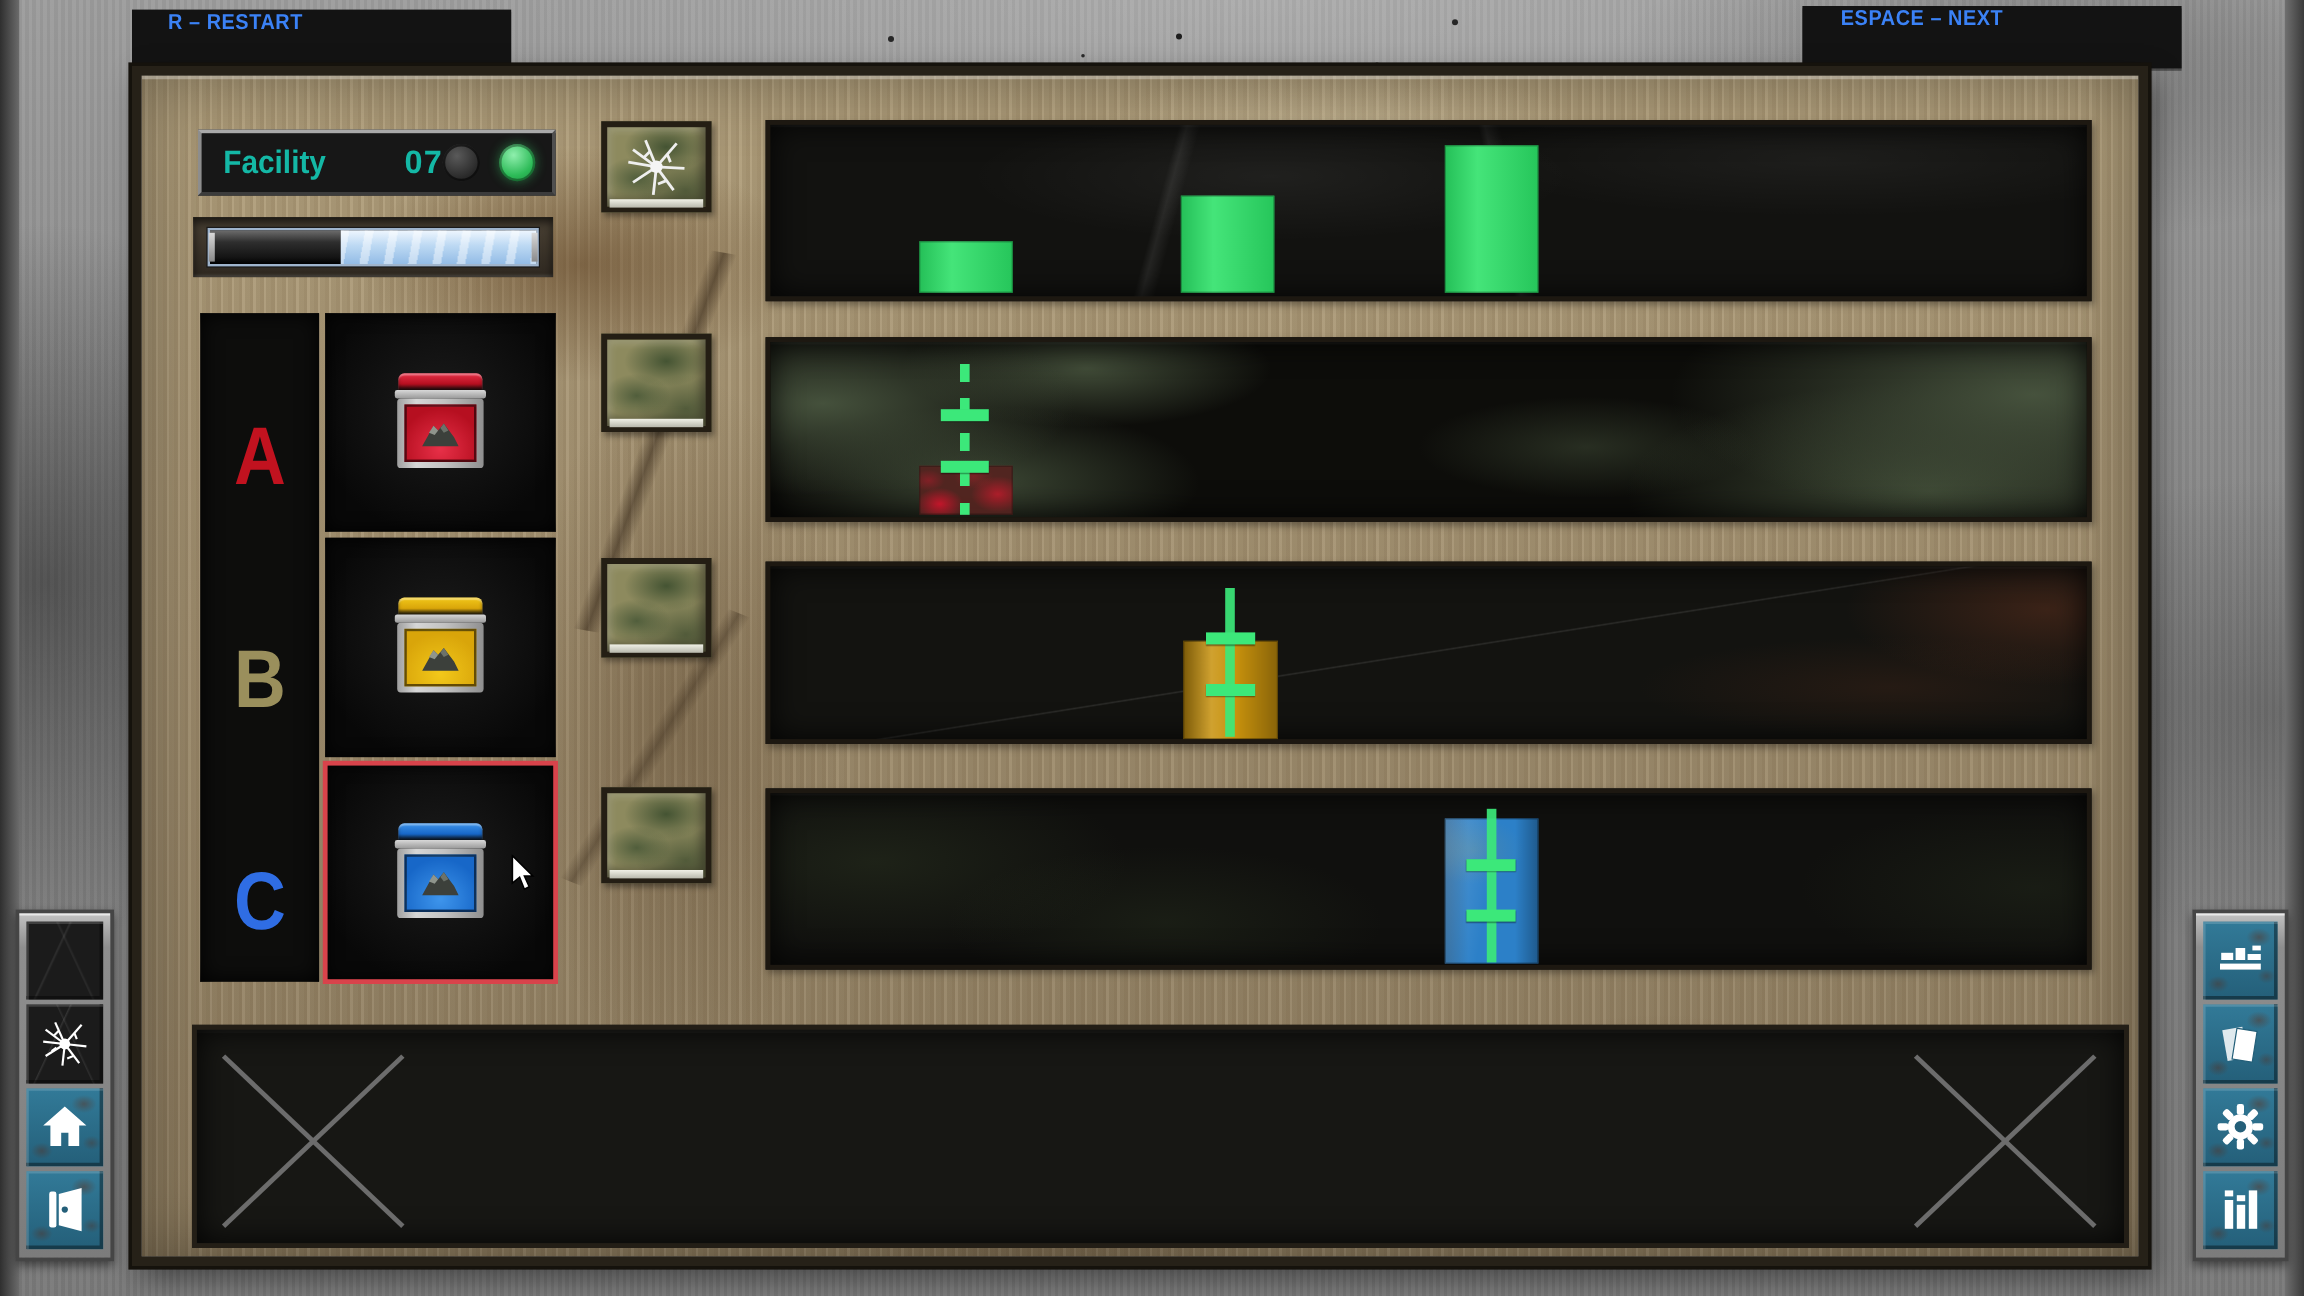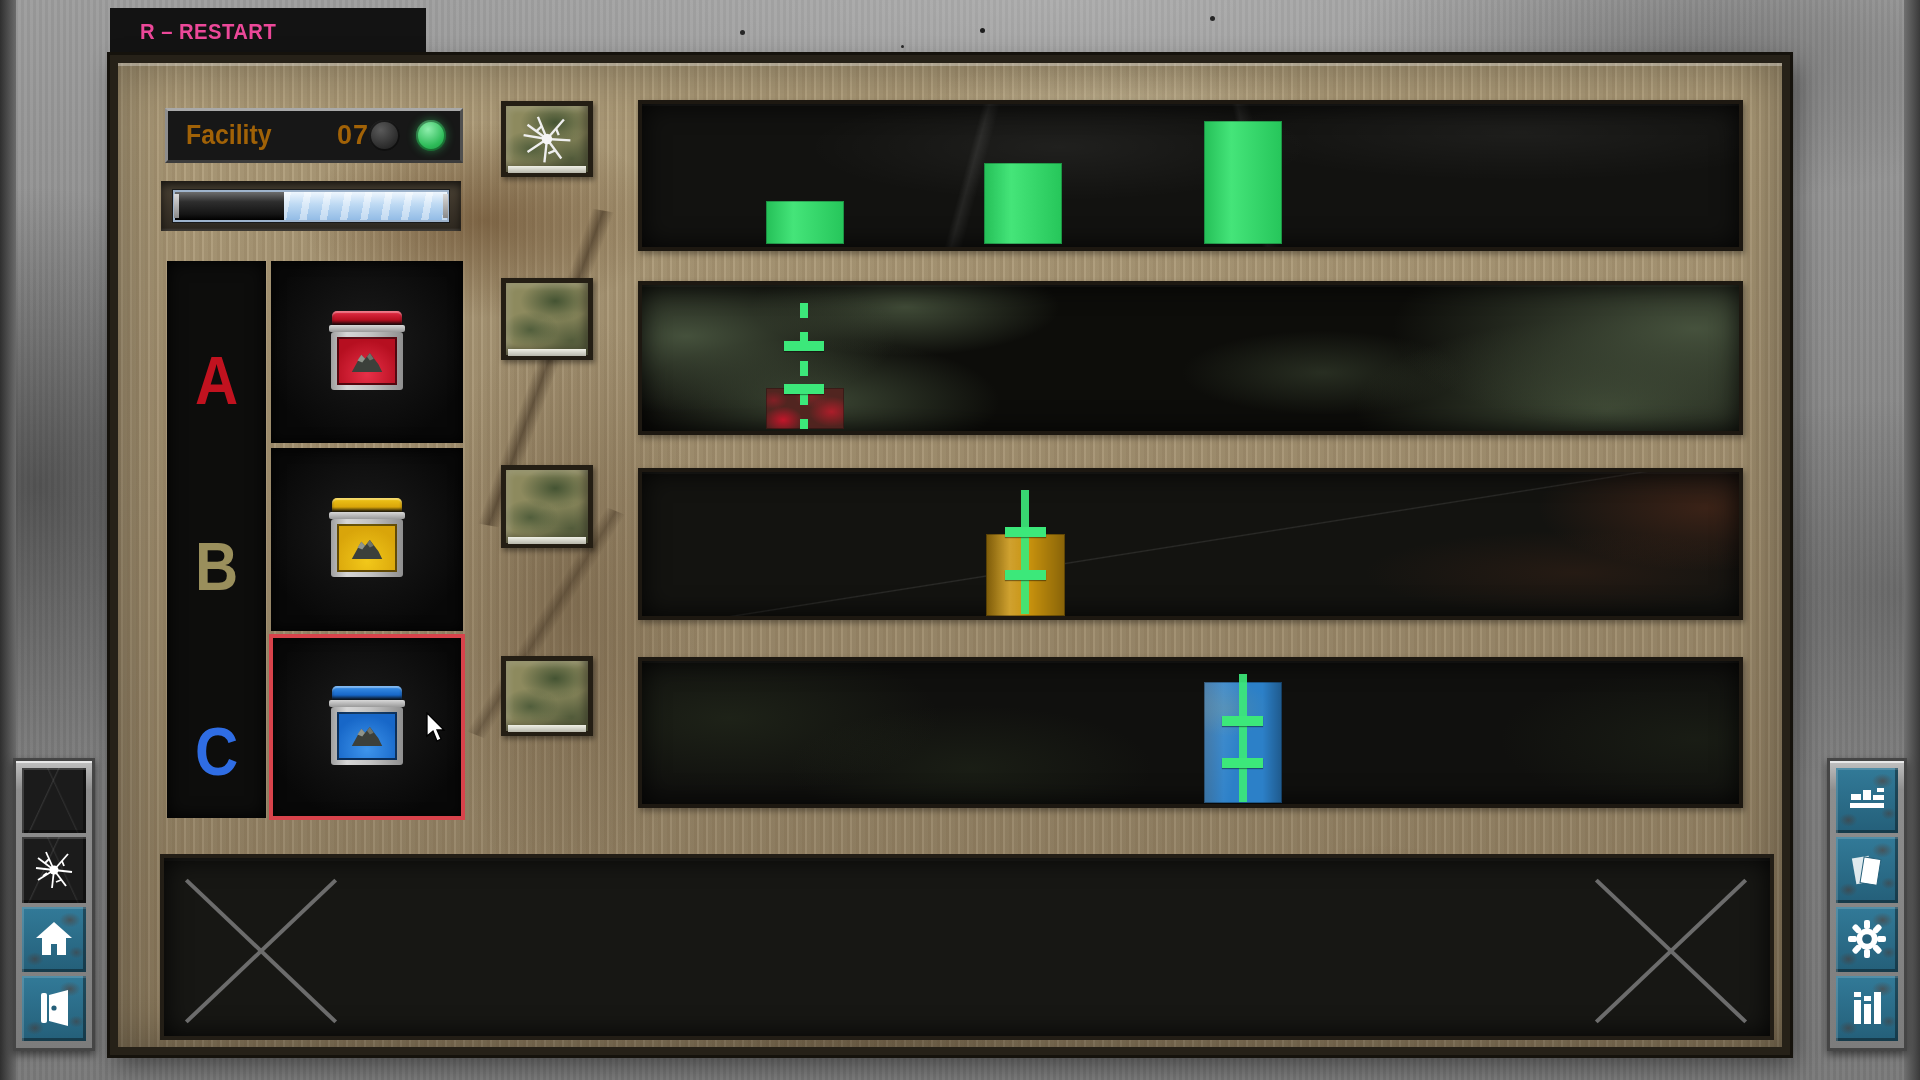--- a/index.html
+++ b/index.html
@@ -20,22 +20,22 @@
   .edge-strip { position:absolute; top:0; bottom:0; width:16px; }
   .edge-strip.left  { left:0;  background:linear-gradient(90deg,#2f2f2f,#6b6b6b); }
   .edge-strip.right { right:0; background:linear-gradient(270deg,#3a3a3a,#707070); }
   .speckles { position:absolute; left:740px; top:30px; width:5px; height:5px; border-radius:50%;
     background:#262626;
     box-shadow: 70px 25px 0 0 #202020, 240px -2px 0 0 #1d1d1d, 300px 28px 0 -1px #2e2e2e,
       405px 22px 0 0 #242424, -120px 26px 0 0 #303030, 470px -14px 0 0 #262626,
       160px 14px 0 -1px #2a2a2a; }
 
   
-  .hud-bar { position:absolute; height:48px; background:#131313; color:#ec4899;
-    display:flex; align-items:center; font-weight:bold; font-size:22px;
+  .hud-bar { position:absolute; height:48px; background:#131313; color:#3b82f6;
+    display:flex; font-weight:bold; font-size:18px;
     letter-spacing:.5px; box-shadow:0 2px 0 rgba(0,0,0,.4); }
   .hud-bar span { transform:scaleX(.92); transform-origin:left center; white-space:nowrap; }
   .hud-left  { left:110px;  top:8px; width:316px; padding-left:30px; }
   .hud-right { left:1502px; top:5px; width:316px; height:52px; padding-left:32px; }
 
   
   .board { position:absolute; left:110px; top:55px; width:1680px; height:1000px;
     border:8px solid #262118;
     box-shadow:0 0 0 3px #15120c, inset 0 3px 0 rgba(255,255,255,.30),
       inset 0 0 60px rgba(0,0,0,.35), 6px 10px 24px rgba(0,0,0,.45);
@@ -48,21 +48,21 @@
       repeating-linear-gradient(90deg, rgba(40,25,10,.10) 0 3px, rgba(255,255,255,.05) 3px 5px, rgba(0,0,0,.05) 5px 9px),
       linear-gradient(180deg,#b2a07c,#a29070 45%,#8d7c5f); }
   .wood-streak { position:absolute; left:388px; top:140px; width:80px; height:330px;
     background:linear-gradient(100deg, transparent 42%, rgba(35,22,10,.45) 50%, transparent 58%);
     transform:rotate(10deg); pointer-events:none; }
   .wood-streak.two { top:430px; height:260px; transform:rotate(22deg); opacity:.7; }
 
   
   .facility { position:absolute; left:47px; top:45px; width:298px; height:55px;
     background:#171717; border:3px solid; border-color:#a9a9a9 #4f4f4f #3c3c3c #8d8d8d;
-    display:flex; align-items:center; color:#a16207; font-weight:bold; }
+    display:flex; align-items:center; color:#14b8a6; font-weight:bold; }
   .facility .flabel { font-size:27px; margin-left:18px; transform:scaleX(.92); transform-origin:left; }
   .facility .fnum   { font-size:27px; margin-left:58px; letter-spacing:1px; }
   .light { width:31px; height:31px; border-radius:50%; margin-left:16px;
     box-shadow:inset 0 0 0 2px rgba(0,0,0,.6); }
   .light.off { background:radial-gradient(circle at 38% 32%, #5a5a5a, #262626 70%);
     margin-left:auto; }
   .light.on  { background:radial-gradient(circle at 40% 30%, #8fefad, #2dbb58 60%, #1c8a3d);
     box-shadow:0 0 10px rgba(60,220,110,.45), inset 0 0 0 2px rgba(0,0,0,.35); margin-right:14px; }
 
   
@@ -217,20 +217,23 @@
 
 <div id="stage" style="--marker: #3ce87a;">
   <div class="bg-metal"></div>
   <div class="edge-strip left"></div>
   <div class="edge-strip right"></div>
   <div class="speckles"></div>
 
   <div class="hud-bar hud-left">
     <span>R – RESTART</span>
   </div>
+  <div class="hud-bar hud-right">
+    <span>ESPACE – NEXT</span>
+  </div>
 
   <div class="board">
     <div class="wood-streak"></div>
     <div class="wood-streak two"></div>
 
     <div class="facility">
       <span class="flabel">Facility</span>
       <span class="fnum">07</span>
       <span class="light off"></span>
       <span class="light on"></span>

